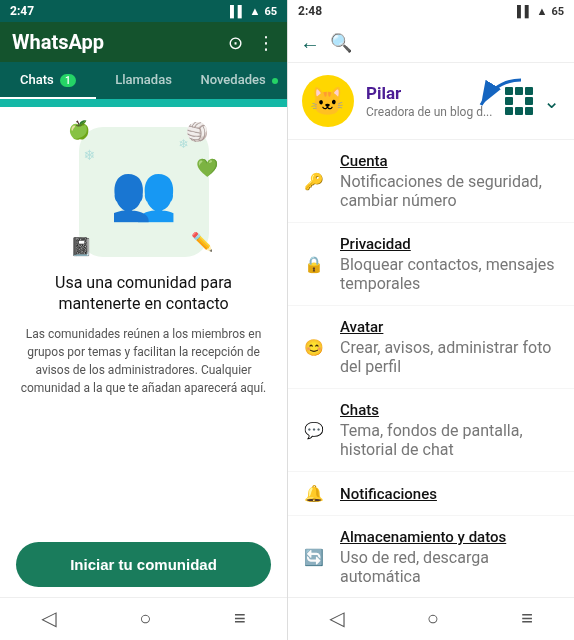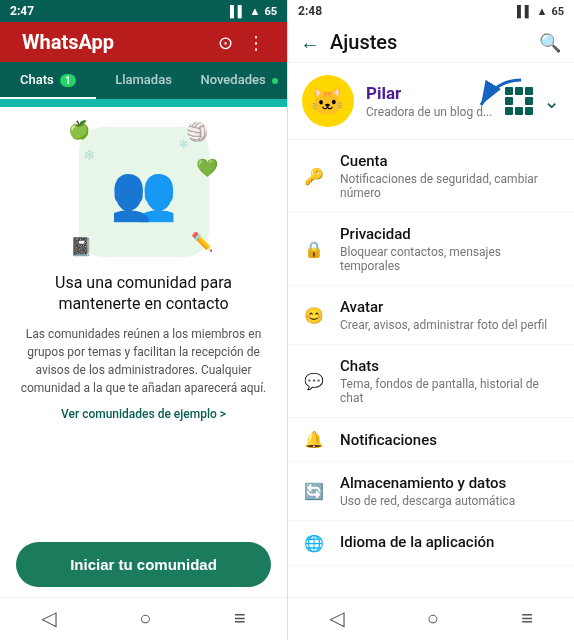--- a/index.html
+++ b/index.html
@@ -35,22 +35,22 @@
     }
 
     .status-bar-right {
       display: flex;
       gap: 4px;
       align-items: center;
       font-size: 11px;
     }
 
     .header {
-      background: #b91c1c;
-      padding: 8px 22px;
+      background: #14532d;
+      padding: 8px 12px;
       display: flex;
       justify-content: space-between;
       align-items: center;
     }
 
     .header-title {
       color: #fff;
       font-size: 20px;
       font-weight: bold;
     }
@@ -362,24 +362,25 @@
     }
 
     .settings-item-text {
       flex: 1;
     }
 
     .settings-item-title {
       font-size: 15px;
       font-weight: 500;
       color: #111;
+      text-decoration: underline;
     }
 
     .settings-item-subtitle {
-      font-size: 12px;
+      font-size: 16px;
       color: #777;
       margin-top: 2px;
     }
 
     .right-bottom-nav {
       display: flex;
       justify-content: space-around;
       align-items: center;
       padding: 8px 0 10px;
       background: #fff;
@@ -428,21 +429,20 @@
       <span class="deco-icon heart">💚</span>
       <span class="deco-icon snowflake1">❄</span>
       <span class="deco-icon snowflake2">❄</span>
       <span class="main-icon">👥</span>
       <span class="deco-icon notebook">📓</span>
       <span class="deco-icon pencil">✏️</span>
     </div>
 
     <div class="community-title">Usa una comunidad para mantenerte en contacto</div>
     <div class="community-desc">Las comunidades reúnen a los miembros en grupos por temas y facilitan la recepción de avisos de los administradores. Cualquier comunidad a la que te añadan aparecerá aquí.</div>
-    <div class="community-link">Ver comunidades de ejemplo &gt;</div>
     <button class="community-button">Iniciar tu comunidad</button>
   </div>
 
   <div class="bottom-nav">
     <span class="bottom-nav-item">◁</span>
     <span class="bottom-nav-item">○</span>
     <span class="bottom-nav-item">≡</span>
   </div>
 </div>
 
@@ -451,21 +451,20 @@
     <span>2:48</span>
     <div class="right-status-right">
       <span>▌▌</span>
       <span>▲</span>
       <span>65</span>
     </div>
   </div>
 
   <div class="right-header">
     <span class="right-header-back">←</span>
-    <span class="right-header-title">Ajustes</span>
     <span class="right-header-search">🔍</span>
   </div>
 
   <div class="profile-section">
     <div class="avatar">
       🐱
     </div>
     <div class="profile-info">
       <div class="profile-name">Pilar</div>
       <div class="profile-status">Creadora de un blog d...</div>

